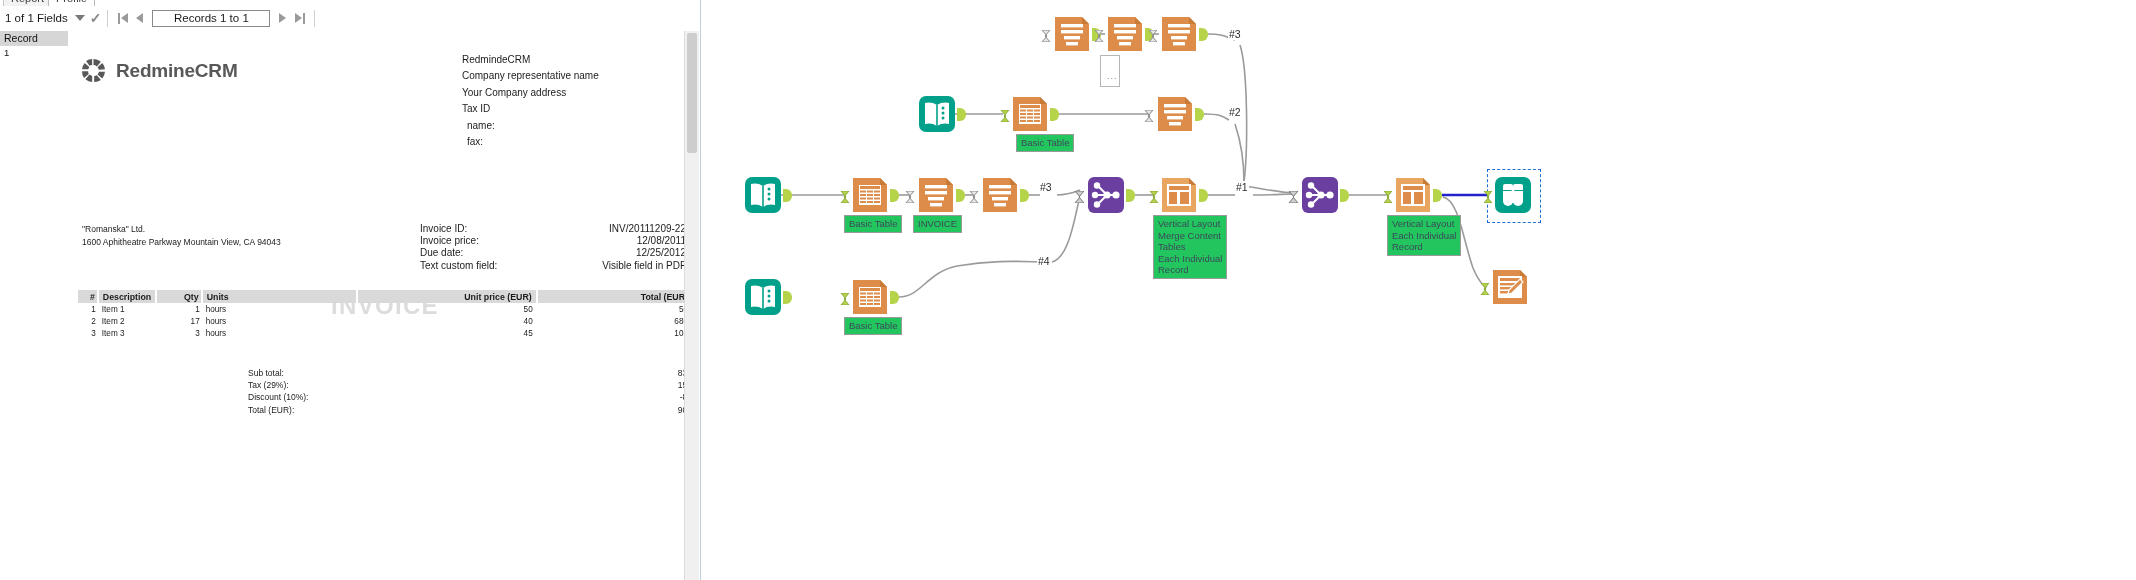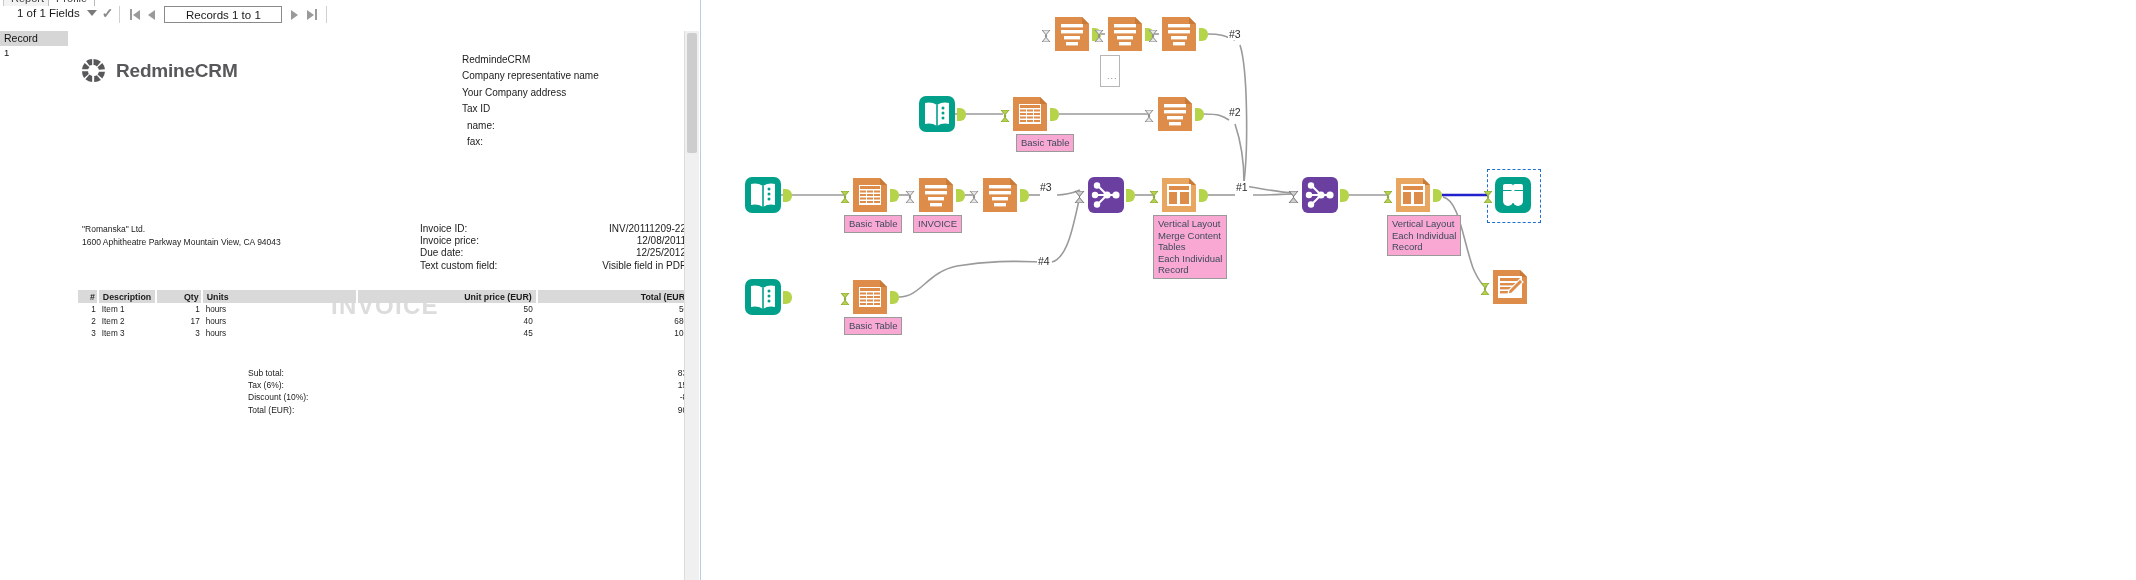--- a/index.html
+++ b/index.html
@@ -27,23 +27,23 @@
     font-size:11px;color:#3b3b3b;line-height:18px;
     border:1px solid #c9c9c9;border-bottom:none;background:#f3f3f3;
     padding:0 7px;box-sizing:border-box;
   }
   .tabstrip .tab.active{background:#ffffff;border-color:#b9b9b9;}
   .tabstrip .tab.t1{left:3px;}
   .tabstrip .tab.t2{left:48px;}
 
   
   .navbar{
-    position:absolute;left:16px;top:6px;width:700px;height:24px;
+    position:absolute;left:4px;top:6px;width:700px;height:24px;
     background:#ffffff;border-bottom:1px solid #ffffff;
-    display:flex;align-items:flex-start;
+    display:flex;align-items:center;
   }
   .fields-sel{
     display:flex;align-items:center;gap:5px;
     font-size:11.5px;color:#1a1a1a;padding-left:1px;
   }
   .caret-dn{
     width:0;height:0;border-left:5px solid transparent;
     border-right:5px solid transparent;border-top:6px solid #7a7a7a;
     display:inline-block;margin-left:2px;
   }
@@ -164,21 +164,21 @@
   .node .glyph{width:40px;height:40px;display:block;}
 
   .port{
     position:absolute;top:14px;width:9px;height:13px;background:#b5d44a;
   }
   .port.out{left:40px;border-radius:0 6px 6px 0;}
 
   .anchor{position:absolute;top:14px;width:10px;height:12px;}
 
   .nlabel{
-    position:absolute;border:1px solid #9a9a9a;background:#f9a8d4;
+    position:absolute;border:1px solid #9a9a9a;background:#22c55e;
     font-size:9.5px;color:#3c4a5a;line-height:11.6px;
     padding:2px 4px;box-sizing:border-box;white-space:pre;
   }
 
   .wirelabel{
     position:absolute;font-size:10.5px;color:#2b2b2b;background:#ffffff;
     padding:0 1px;
   }
 
   .selbox{
@@ -326,21 +326,21 @@
         </tr>
       </tbody>
     </table>
 
     <div class="totals">
       <div class="trow">
         <span>Sub total:</span>
         <span>835</span>
       </div>
       <div class="trow">
-        <span>Tax (6%):</span>
+        <span>Tax (29%):</span>
         <span>150</span>
       </div>
       <div class="trow">
         <span>Discount (10%):</span>
         <span>-84</span>
       </div>
       <div class="trow">
         <span>Total (EUR):</span>
         <span>902</span>
       </div>

